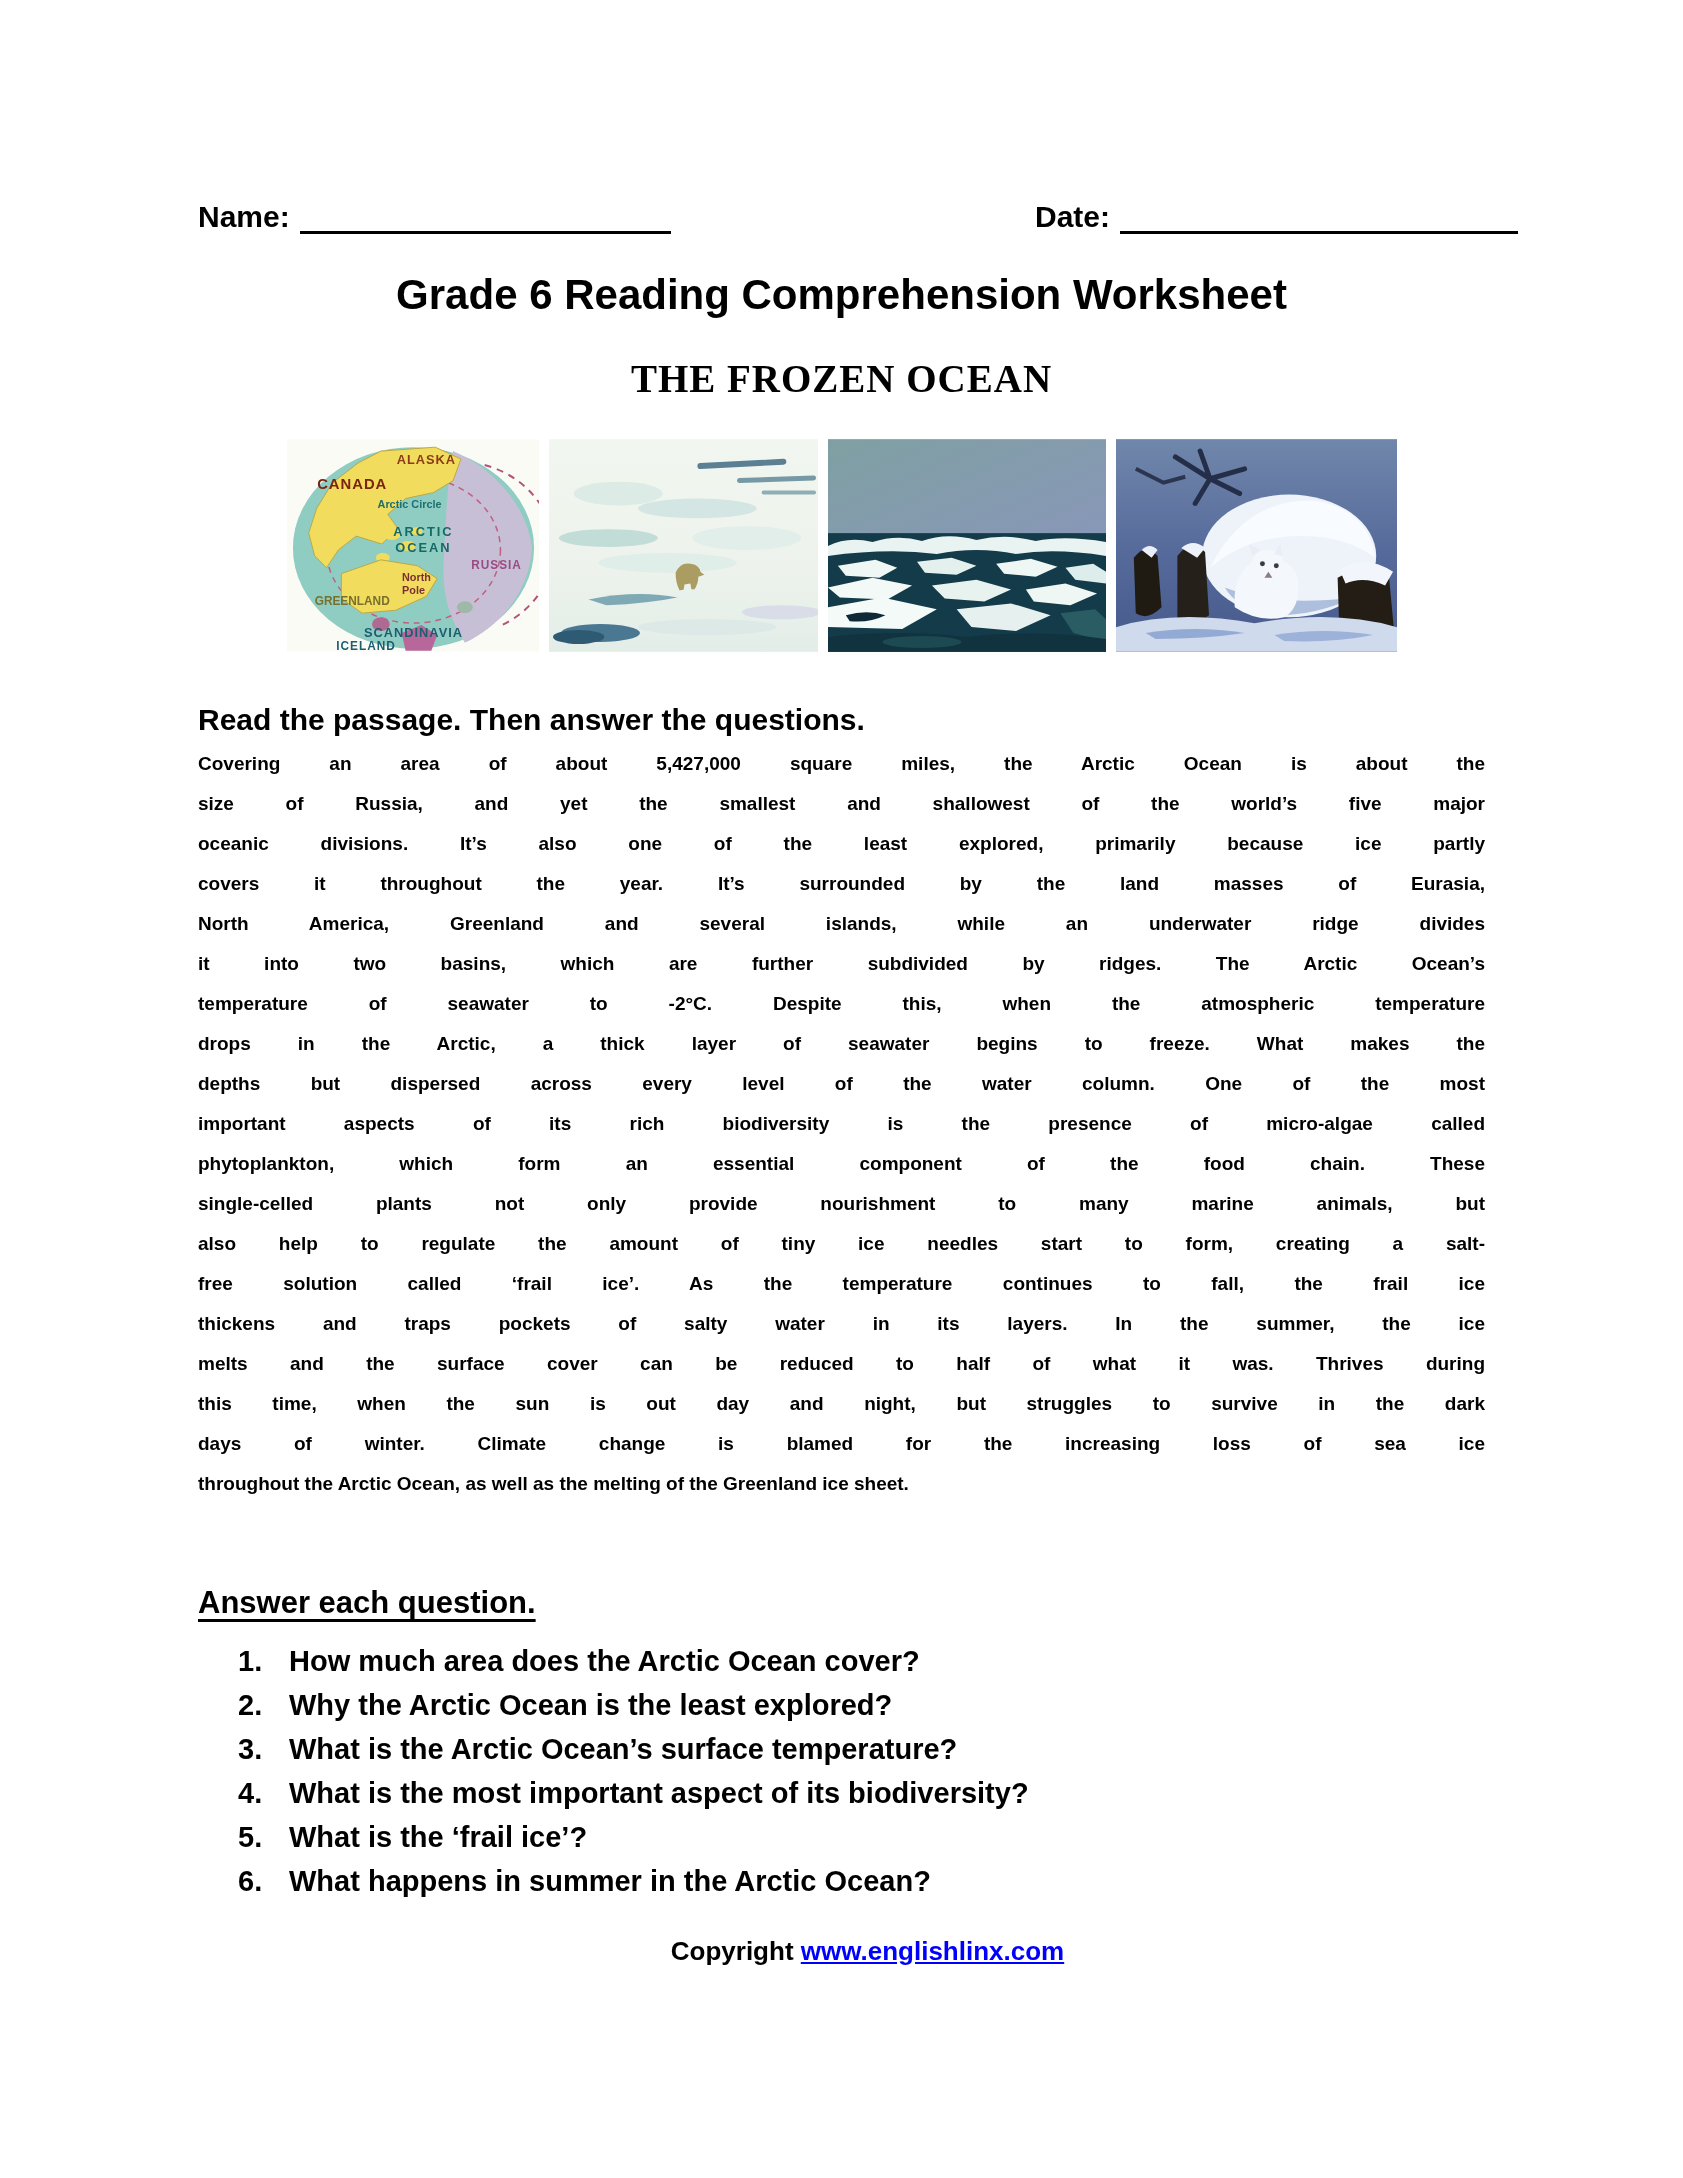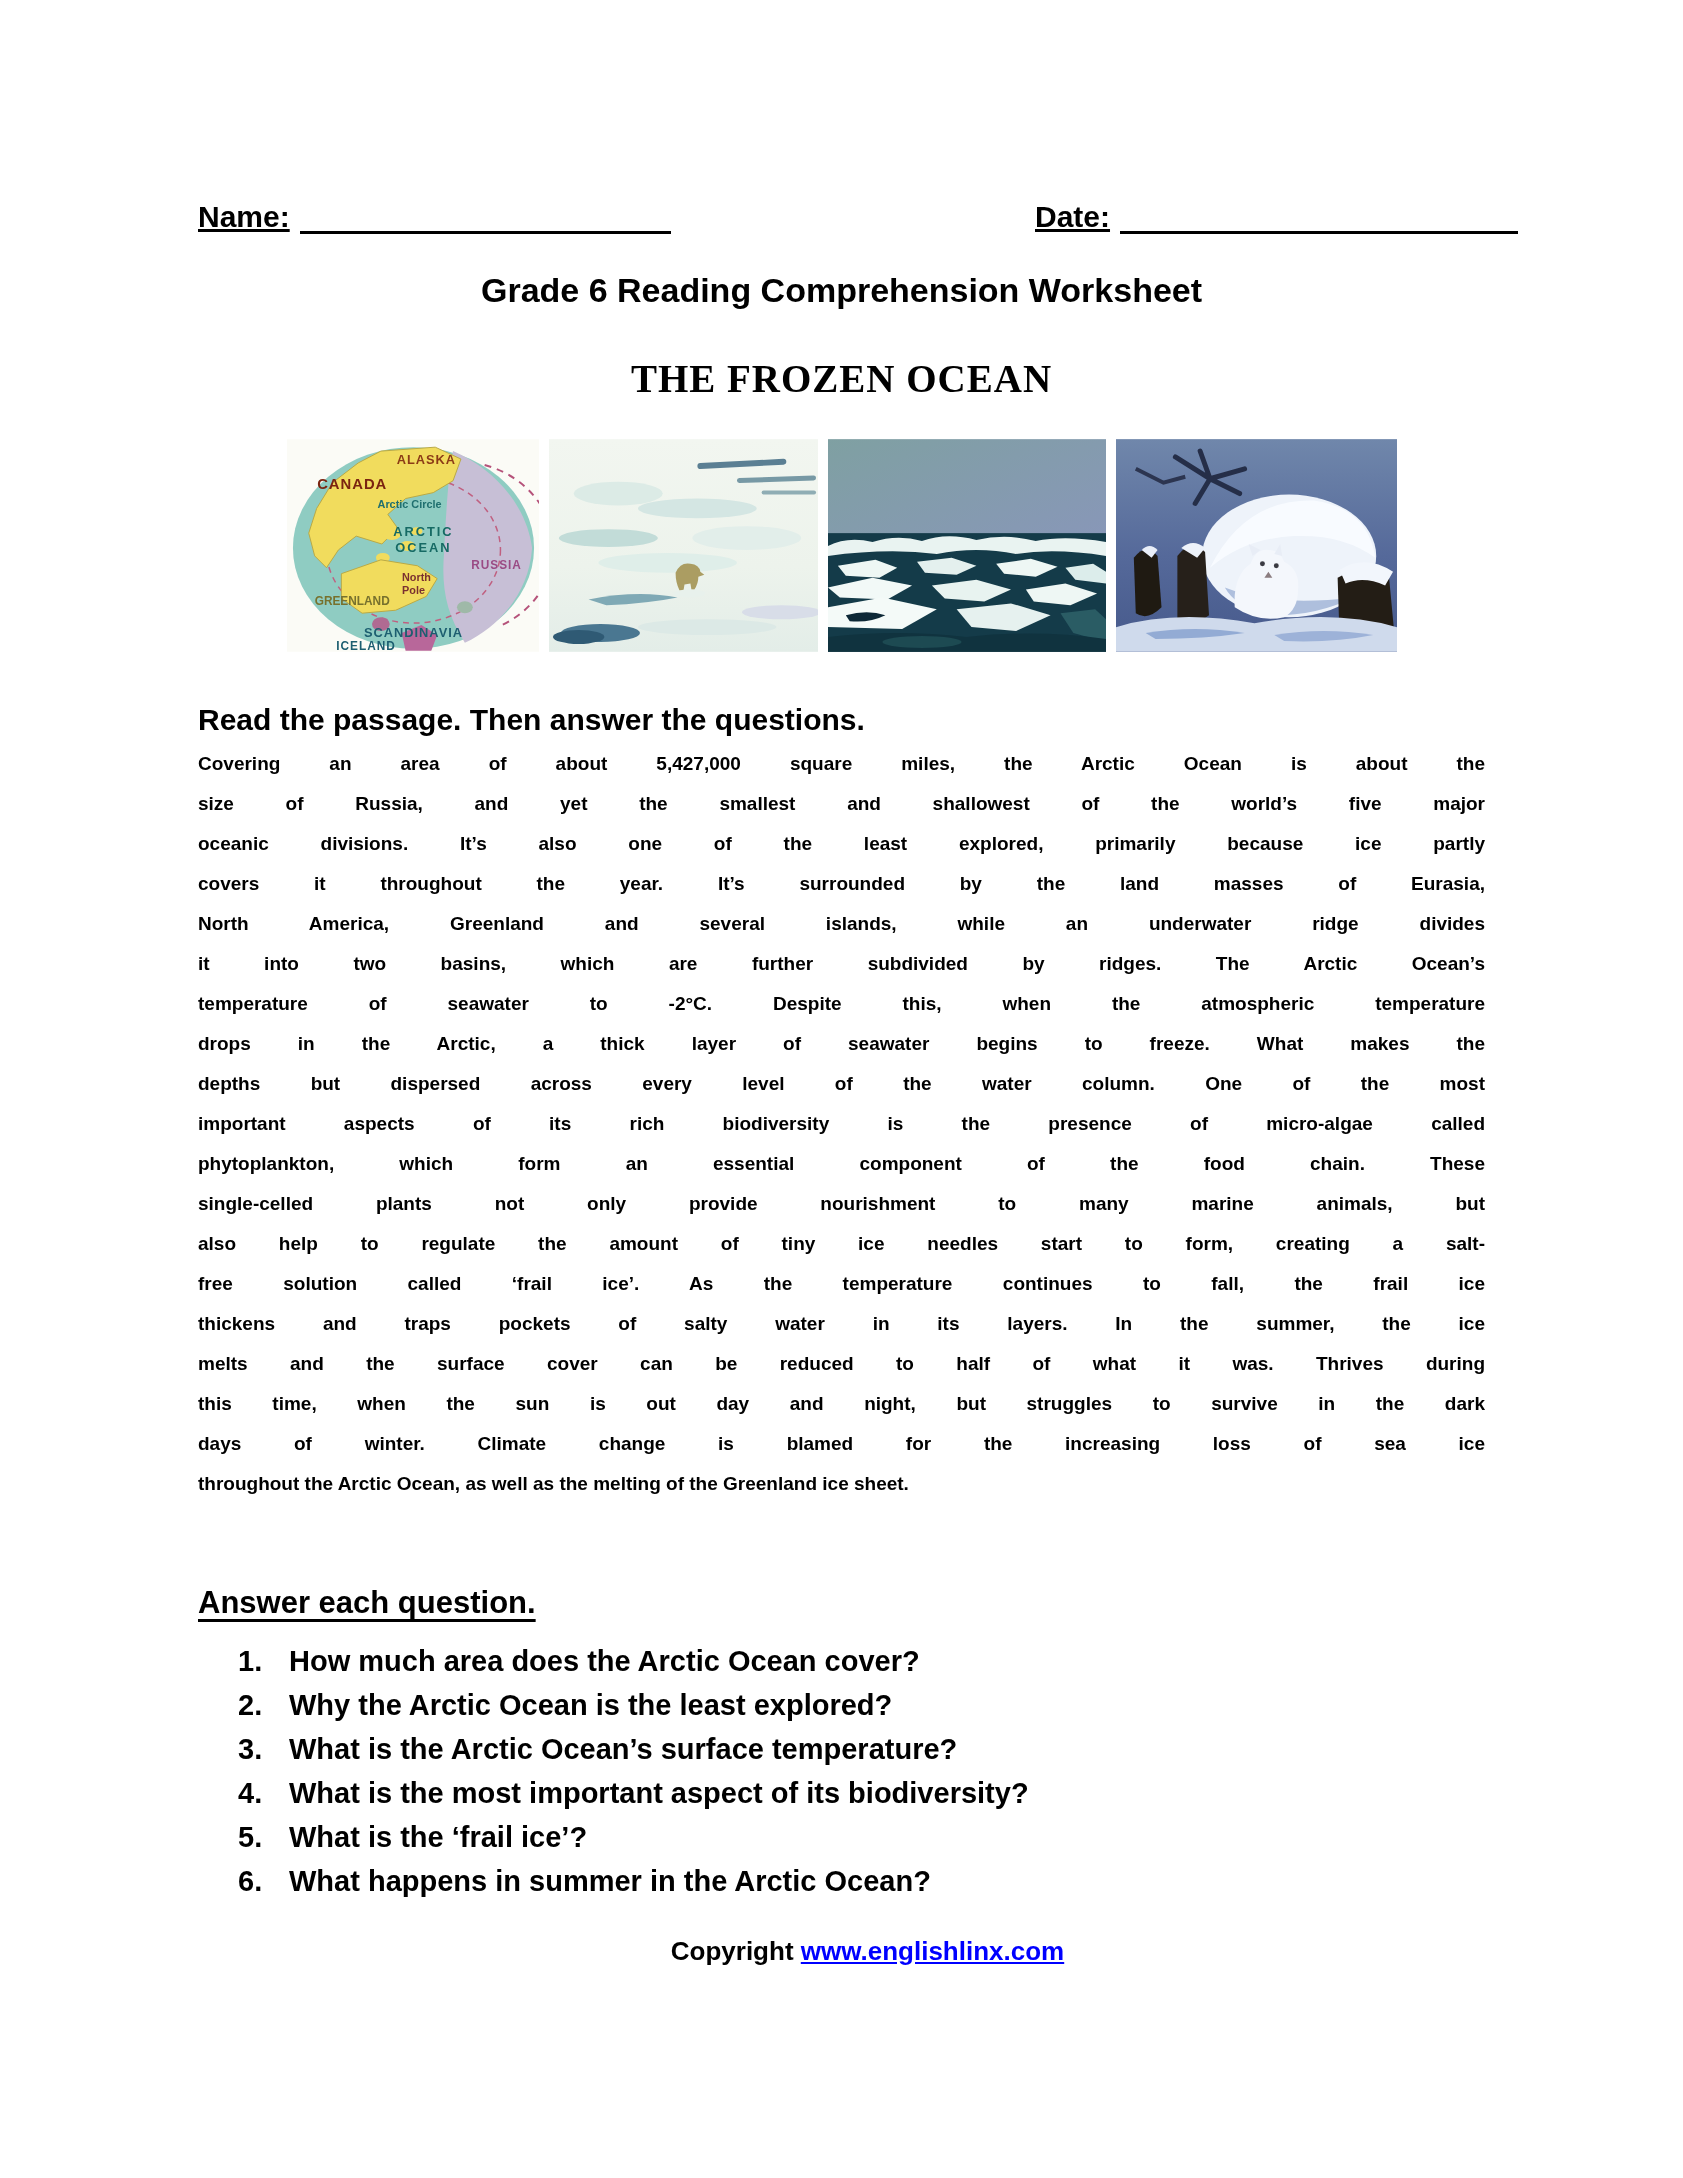--- a/index.html
+++ b/index.html
@@ -1,28 +1,28 @@
 <!DOCTYPE html>
 <html><head>
 <meta charset="utf-8">
 <style>
   html,body{margin:0;padding:0;background:#ffffff;}
   .sheet{
     position:relative;width:1683px;height:2178px;background:#ffffff;
     font-family:"Liberation Sans","DejaVu Sans",sans-serif;color:#000;overflow:hidden;
   }
   
-  .field{position:absolute;top:200px;font-size:30px;font-weight:bold;white-space:nowrap;text-decoration:underline;}
+  .field{position:absolute;top:200px;font-size:30px;font-weight:bold;white-space:nowrap;}
   .field .blank{display:inline-block;border-bottom:3px solid #000;height:30px;vertical-align:bottom;margin-left:10px;}
   #name-field{left:198px;}
   #name-field .blank{width:371px;}
   #date-field{left:1035px;}
   #date-field .blank{width:398px;}
   
-  .ws-title{position:absolute;top:271px;left:0;width:100%;text-align:center;font-size:34px;font-weight:bold;}
+  .ws-title{position:absolute;top:271px;left:0;width:100%;text-align:center;font-size:42px;font-weight:bold;}
   .passage-title{position:absolute;top:356px;left:0;width:100%;text-align:center;
     font-family:"Liberation Serif","DejaVu Serif",serif;font-size:39px;font-weight:bold;letter-spacing:1px;}
   
   .img-row{position:absolute;top:439px;left:0;width:100%;display:flex;justify-content:center;gap:10px;}
   .img-row figure{margin:0;padding:0;line-height:0;}
   
   .instruction{position:absolute;top:703px;left:198px;font-size:30px;font-weight:bold;}
   .passage{position:absolute;top:744px;left:198px;width:1287px;font-size:19px;font-weight:bold;}
   .pline{height:40px;line-height:40px;overflow:hidden;text-align:justify;text-align-last:justify;white-space:normal;}
   .pline.last{text-align-last:left;}

